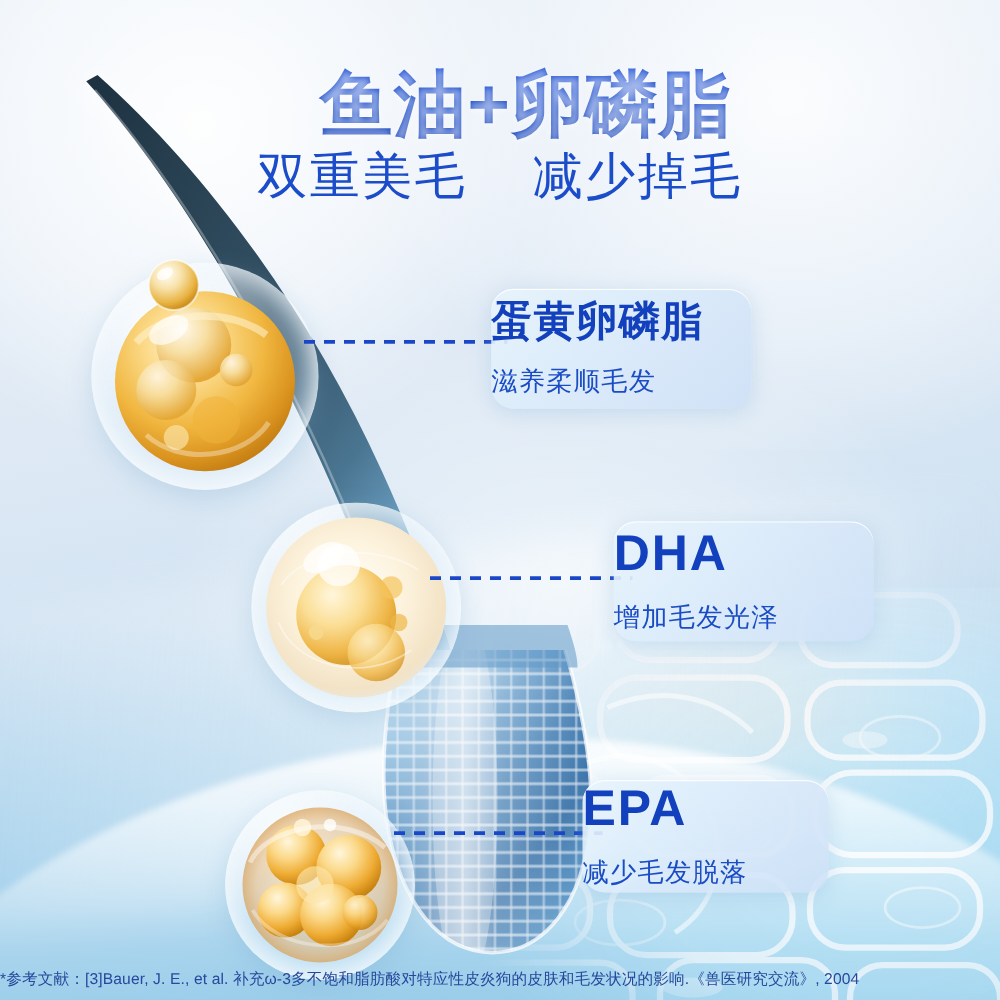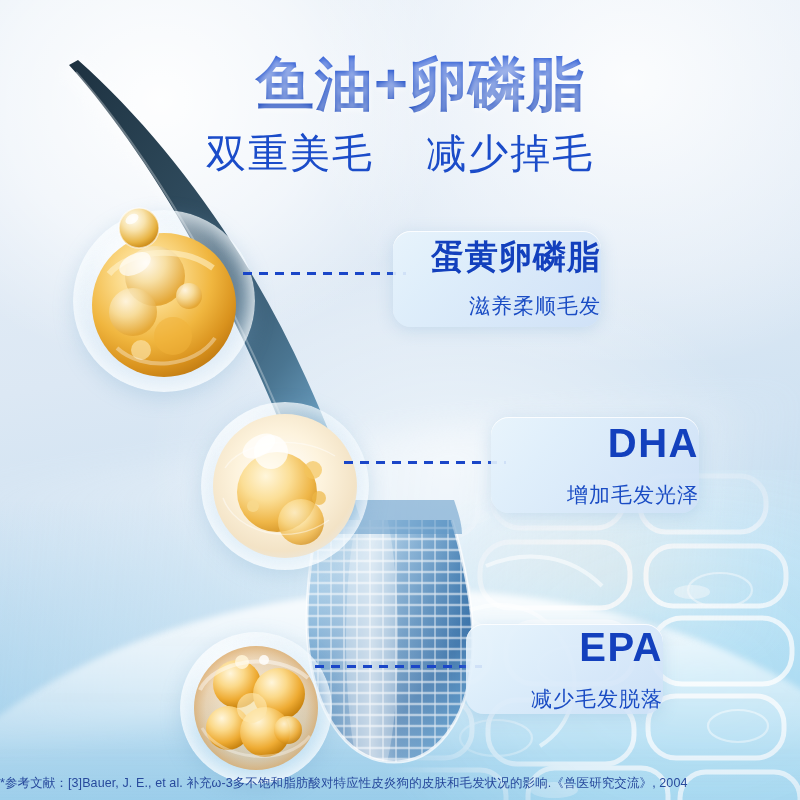--- a/index.html
+++ b/index.html
@@ -95,38 +95,37 @@
     color: #1449c6;
     background: linear-gradient(180deg, #2a5ad8 0%, #1446c4 55%, #0d3cb6 100%);
     -webkit-background-clip: text;
     background-clip: text;
     -webkit-text-fill-color: transparent;
     line-height: 1.12;
     text-shadow: 0 2px 6px rgba(255,255,255,0.6);
     margin-left: 42px;
   }
   .subhead {
-    margin-top: 12px;
     font-size: 40px;
     font-weight: normal;
     letter-spacing: 2px;
     color: #1b4cc9;
     line-height: 1.2;
   }
   .subhead .gap { display: inline-block; width: 26px; }
 
   
   .callout {
     position: absolute;
     border-radius: 18px;
     background: linear-gradient(135deg, rgba(232,244,252,0.92) 0%, rgba(222,238,251,0.90) 30%, rgba(214,231,249,0.88) 62%, rgba(205,224,247,0.86) 100%);
     box-shadow: 0 3px 16px rgba(130,175,215,0.30), inset 0 1px 0 rgba(255,255,255,0.85);
     display: flex;
     flex-direction: column;
-    align-items: flex-end;
+    align-items: flex-start;
     justify-content: center;
   }
   .callout-title {
     font-weight: bold;
     color: #1340bd;
     line-height: 1.05;
     letter-spacing: 1px;
   }
   .callout-title.cn { font-size: 33px; }
   .callout-title.en { font-size: 40px; letter-spacing: 1.5px; }

